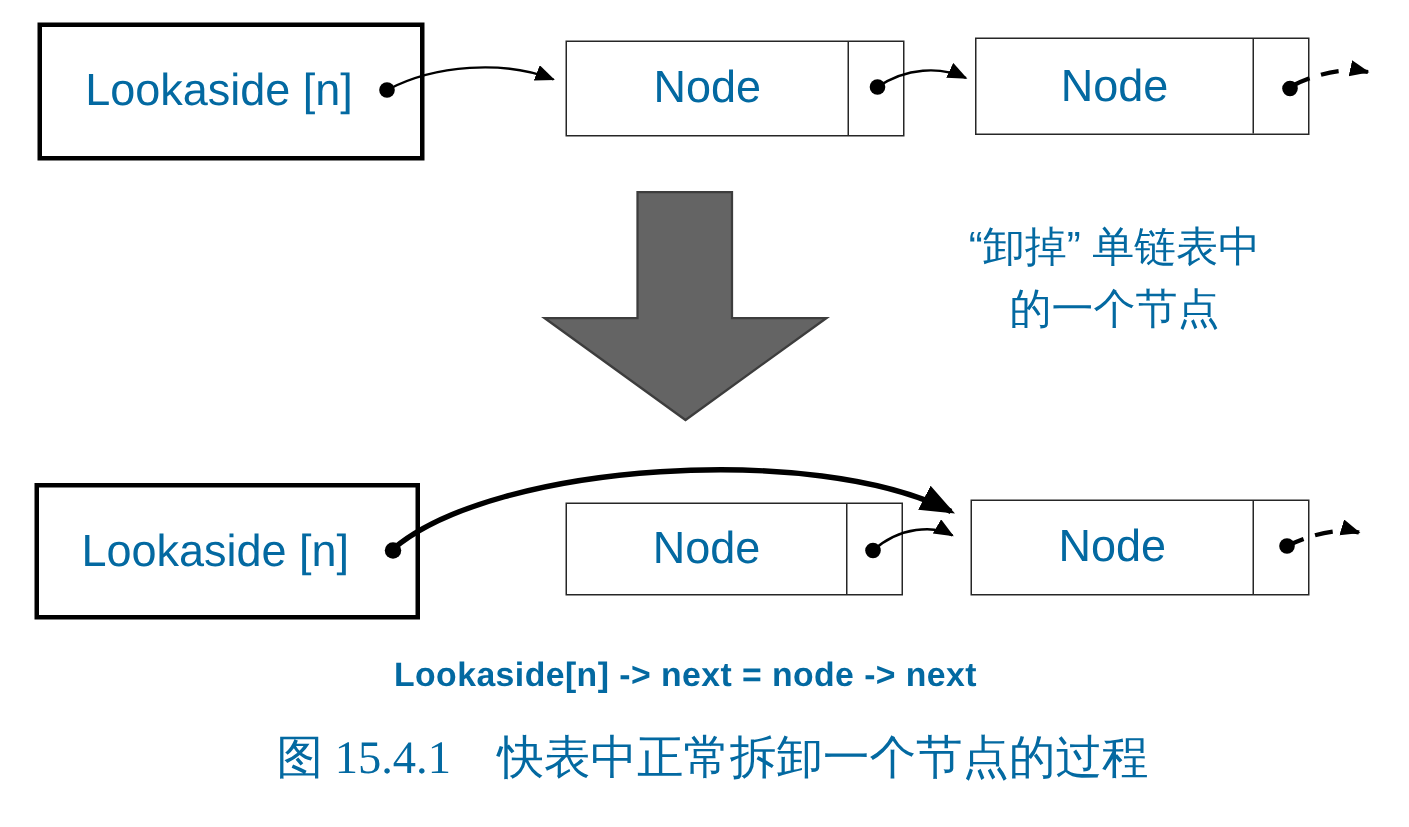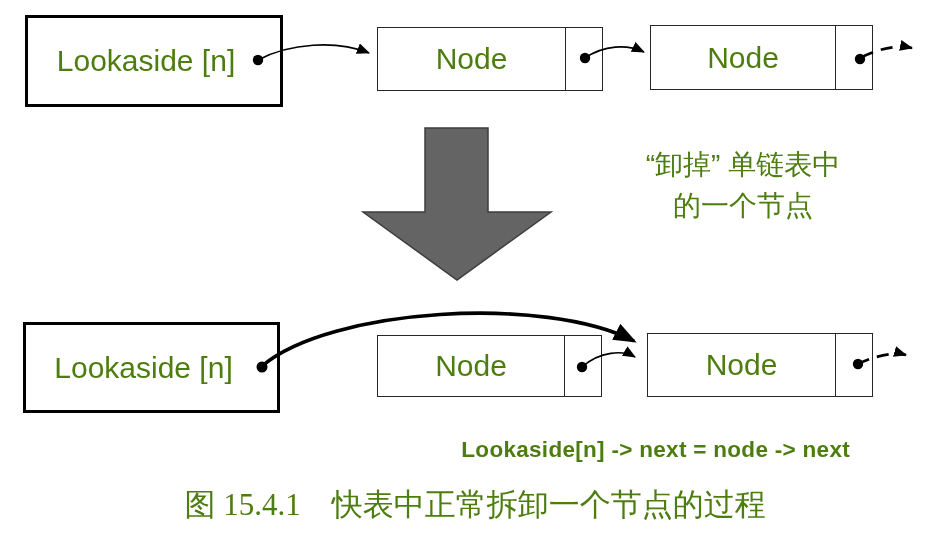--- a/index.html
+++ b/index.html
@@ -1,34 +1,34 @@
 <!DOCTYPE html>
 <html><head>
 <meta charset="utf-8">
 <style>
   html,body{margin:0;padding:0;background:#ffffff;}
   body{width:939px;height:551px;overflow:hidden;}
   .stage{
     position:relative;width:763px;height:551px;background:#ffffff;
-    font-family:"Liberation Sans","DejaVu Sans",sans-serif;color:#4d7c0f;
+    font-family:"Liberation Sans","DejaVu Sans",sans-serif;color:#0369a1;
   }
   .wires{position:absolute;left:0;top:0;width:939px;height:551px;z-index:5;pointer-events:none;}
   .box{position:absolute;background:#fff;box-sizing:border-box;display:flex;align-items:center;justify-content:center;z-index:2;}
   .lookaside{border:3px solid #000;font-size:30px;}
   .lookaside .lbl{transform:translateX(-8px);white-space:nowrap;}
   .node-box{position:absolute;background:#fff;box-sizing:border-box;border:1.6px solid #262626;display:flex;z-index:2;}
   .node-main{flex:1;display:flex;align-items:center;justify-content:center;font-size:30px;}
   .node-ptr{width:37px;border-left:1.6px solid #262626;box-sizing:border-box;}
   .annotation{
     position:absolute;left:593px;top:144px;width:300px;z-index:3;
     text-align:center;font-weight:normal;font-size:28px;line-height:41px;white-space:nowrap;
   }
   .formula{
     position:absolute;left:0;top:437px;width:850px;z-index:3;
-    text-align:right;font-weight:bold;font-size:22.5px;letter-spacing:0.3px;
+    text-align:center;font-weight:bold;font-size:22.5px;letter-spacing:0.3px;padding-left:32px;
   }
   .caption{
     position:absolute;left:0;top:484px;width:950px;z-index:3;text-align:center;
     font-size:31px;font-family:"Liberation Serif","DejaVu Serif",serif;white-space:pre;
   }
   svg .ink{stroke:#000;fill:none;}
   svg .dot{fill:#000;stroke:none;}
   svg .bigarrow{stroke:#3d3d3d;stroke-width:1.5;stroke-linejoin:miter;}
   marker path{fill:#000;stroke:none;}
 </style>

